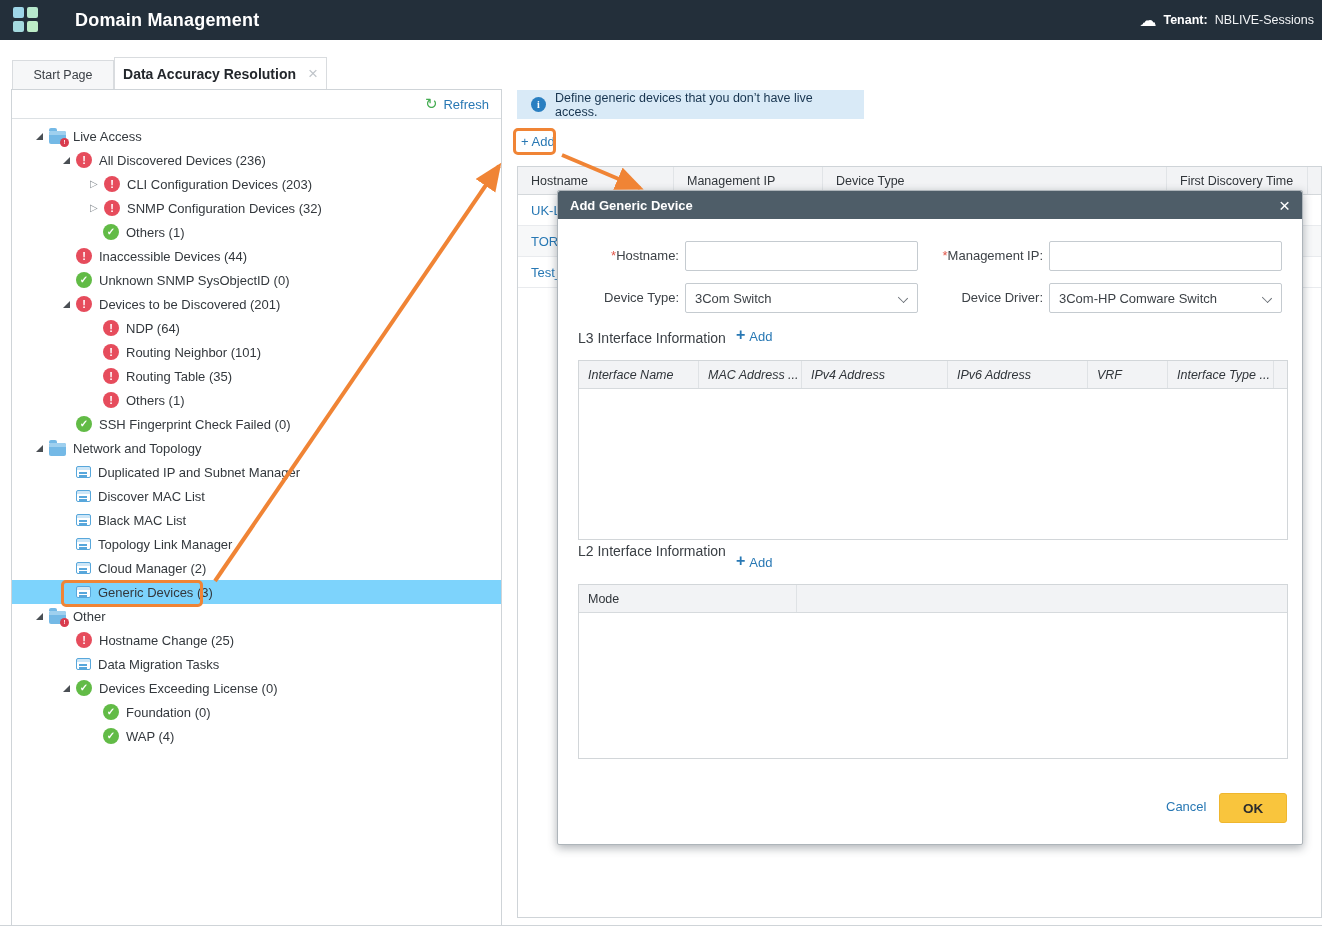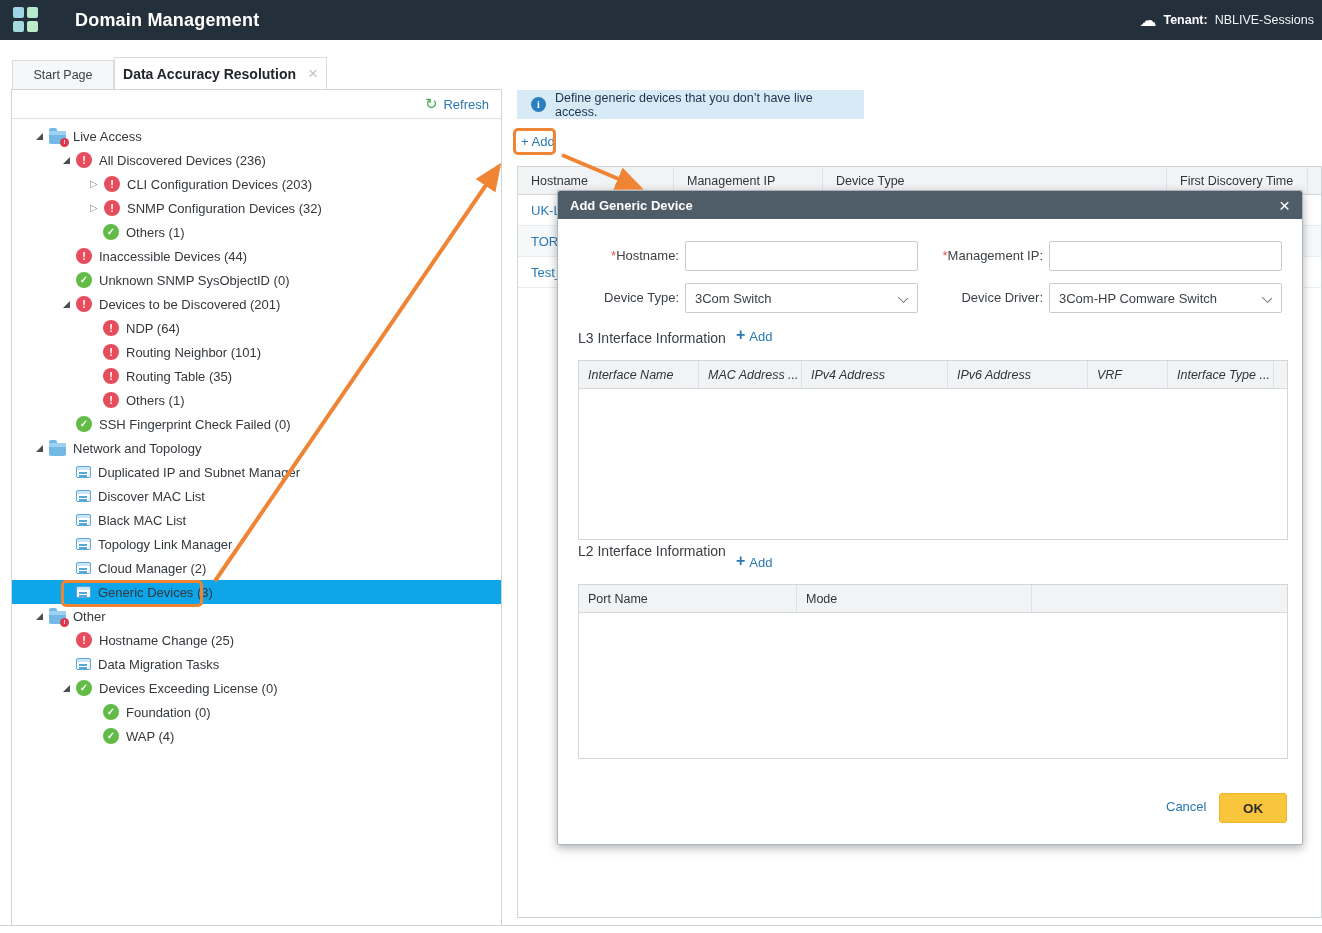--- a/index.html
+++ b/index.html
@@ -35,21 +35,21 @@
 
   
   .tree-panel { position:absolute; left:11px; top:89px; width:491px; height:837px;
     background:#fff; border:1px solid #cfd4d8; }
   .refresh-bar { height:29px; border-bottom:1px solid #dde1e4; display:flex; align-items:center;
     justify-content:flex-end; padding-right:12px; gap:6px; }
   .refresh-icon { color:#45ad52; font-size:15px; line-height:1; transform:translateY(-1px); }
   .refresh-label { color:#2878b4; font-size:13px; cursor:pointer; }
   .tree { padding-top:5px; }
   .tree-row { height:24px; display:flex; align-items:center; white-space:nowrap; }
-  .tree-row.selected { background:#0ea5e9; }
+  .tree-row.selected { background:#7dd3fc; }
   .exp-open { width:0; height:0; border-bottom:7px solid #4a4f54; border-left:7px solid transparent;
     margin-right:6px; flex:none; }
   .exp-closed { color:#8b9196; font-size:10px; margin-right:5px; width:9px; flex:none; line-height:1; }
   .exp-none { width:13px; flex:none; }
   .ic-circle { width:16px; height:16px; border-radius:50%; color:#fff; font-size:11px; font-weight:bold;
     display:flex; align-items:center; justify-content:center; margin-right:7px; flex:none; line-height:1; }
   .ic-err { background:#e64c5c; }
   .ic-ok { background:#62bb46; font-size:10px; }
   .ic-folder { width:17px; height:13px; background:#74b9e6; border-radius:2px; position:relative;
     margin-right:7px; flex:none; margin-top:2px; }
@@ -374,21 +374,20 @@
     <div class="st-body" style="height:150px;"></div>
   </div>
 
   <div class="section-title" style="left:20px;top:352px;">L2 Interface Information</div>
   <div class="add-link-sm" style="left:178px;top:363px;">
     <span class="plus">+</span>
     <span>Add</span>
   </div>
   <div class="sub-table" style="top:393px;">
     <div class="st-header" id="l2-cols">
-        <div class="th">Port Name</div>
         <div class="th">Mode</div>
         <div class="th"></div>
       </div>
     <div class="st-body" style="height:145px;"></div>
   </div>
 
   <span class="cancel-link">Cancel</span>
   <div class="ok-btn">OK</div>
 </div>
 

